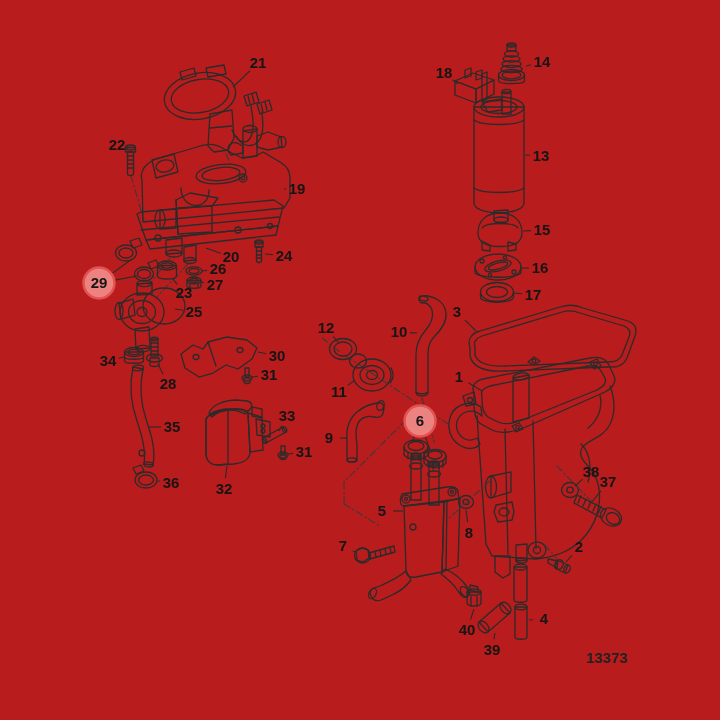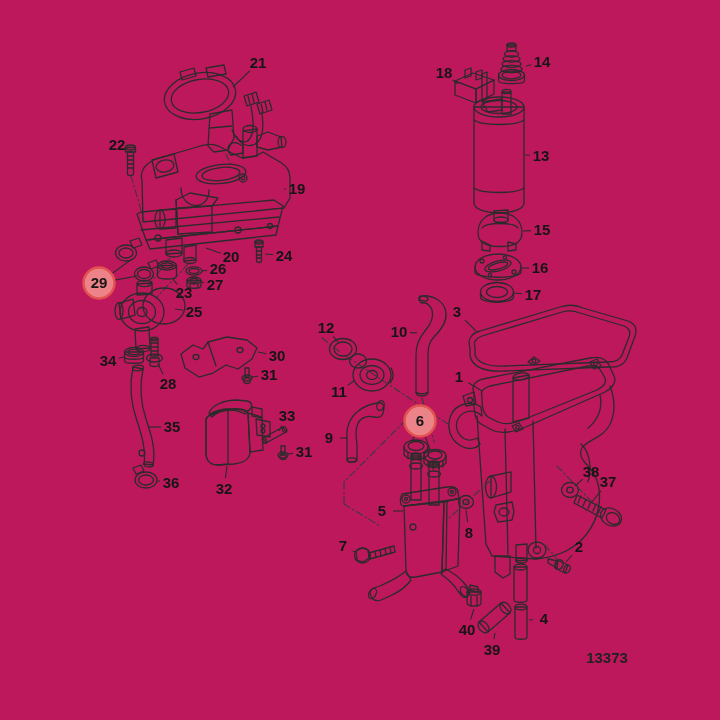--- a/index.html
+++ b/index.html
@@ -1,16 +1,16 @@
 <!DOCTYPE html>
 <html><head>
 <meta charset="utf-8">
 <style>
   html,body{margin:0;padding:0;background:#fff;}
-  .stage{width:720px;height:720px;position:relative;background:#be185d;overflow:hidden;
+  .stage{width:720px;height:720px;position:relative;background:#b91c1c;overflow:hidden;
          font-family:"Liberation Sans",sans-serif;text-decoration:underline;}
   svg{display:block;}
   
   #parts *{stroke:#2b2b2b;stroke-width:1.3;fill:none;stroke-linecap:round;stroke-linejoin:round;}
   .f{fill:#ffffff;}
   .g1{fill:#efefef;}
   .g2{fill:#dcdcdc;}
   .g3{fill:#c2c2c2;}
   .dk{fill:#7d7d7d;}
   #dashes-back path,#dashes-front path{stroke:#3a3a3a;stroke-width:1.1;fill:none;

